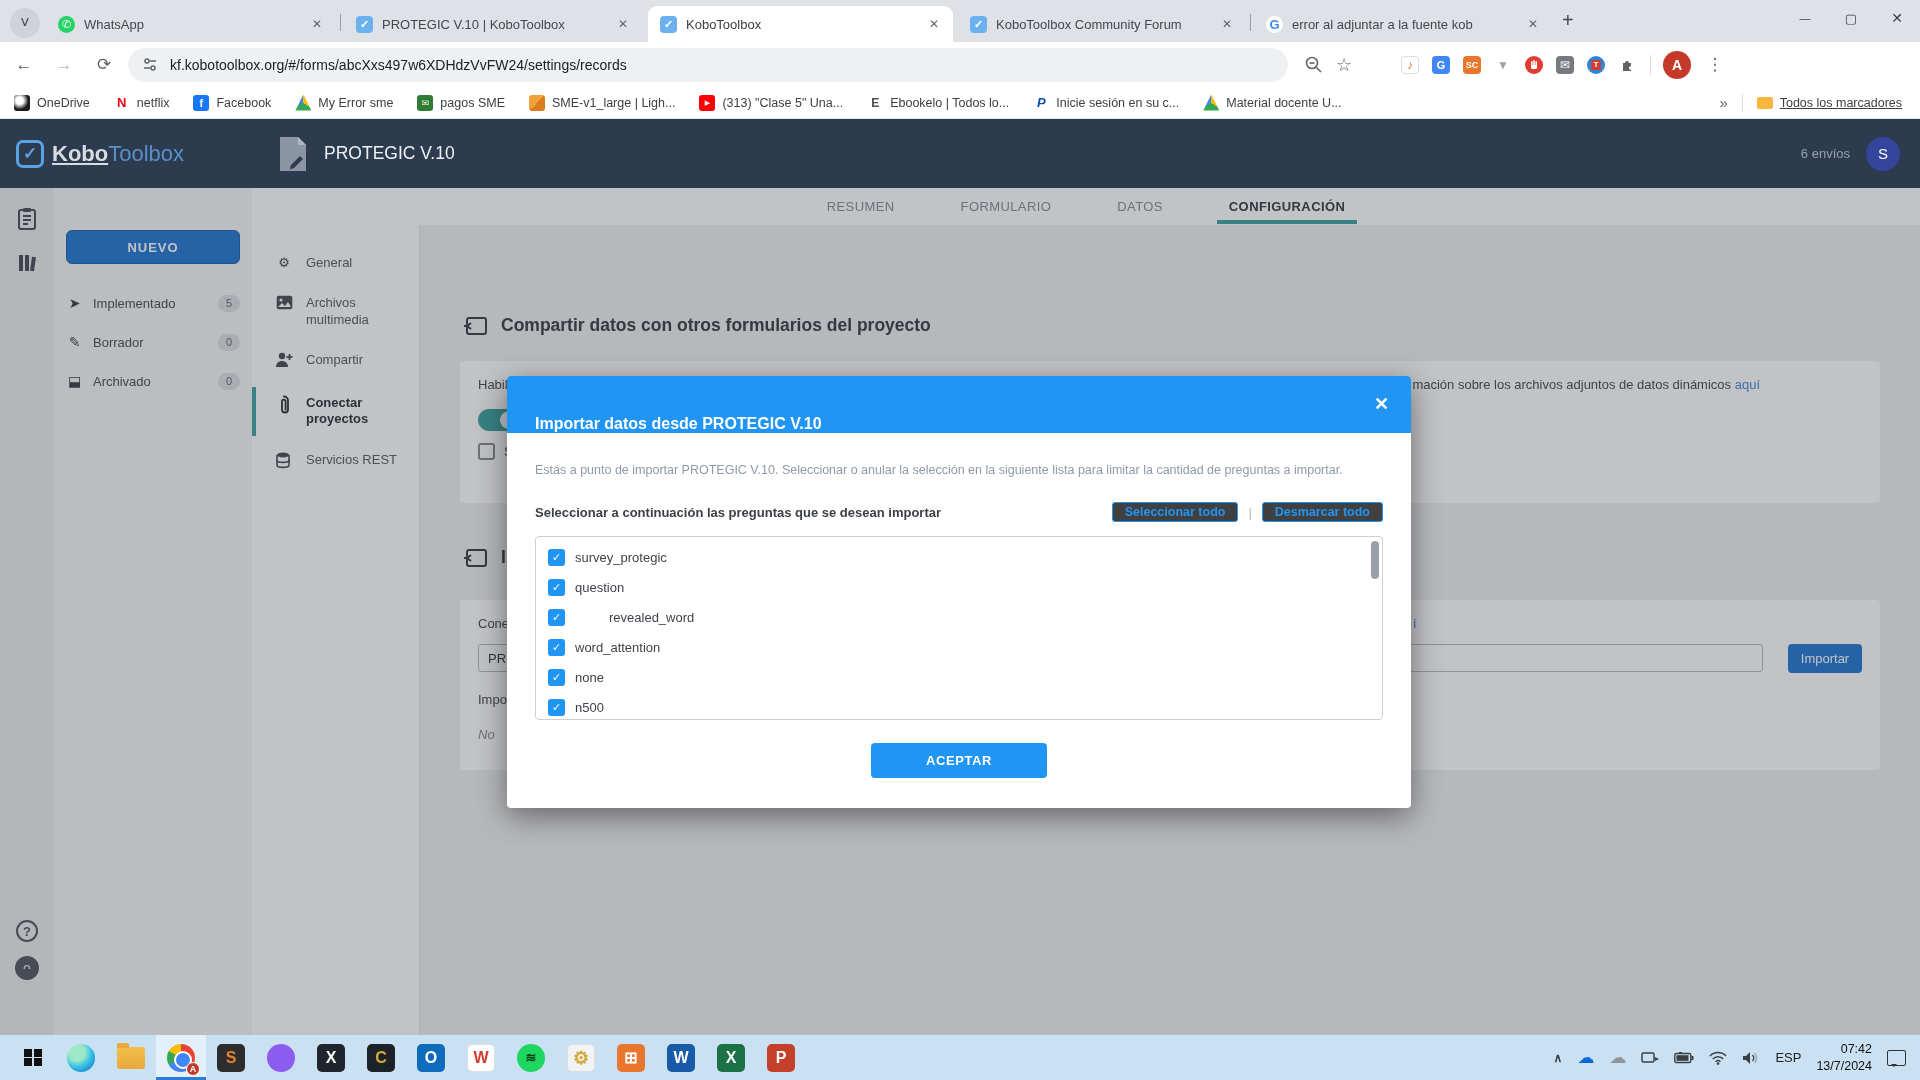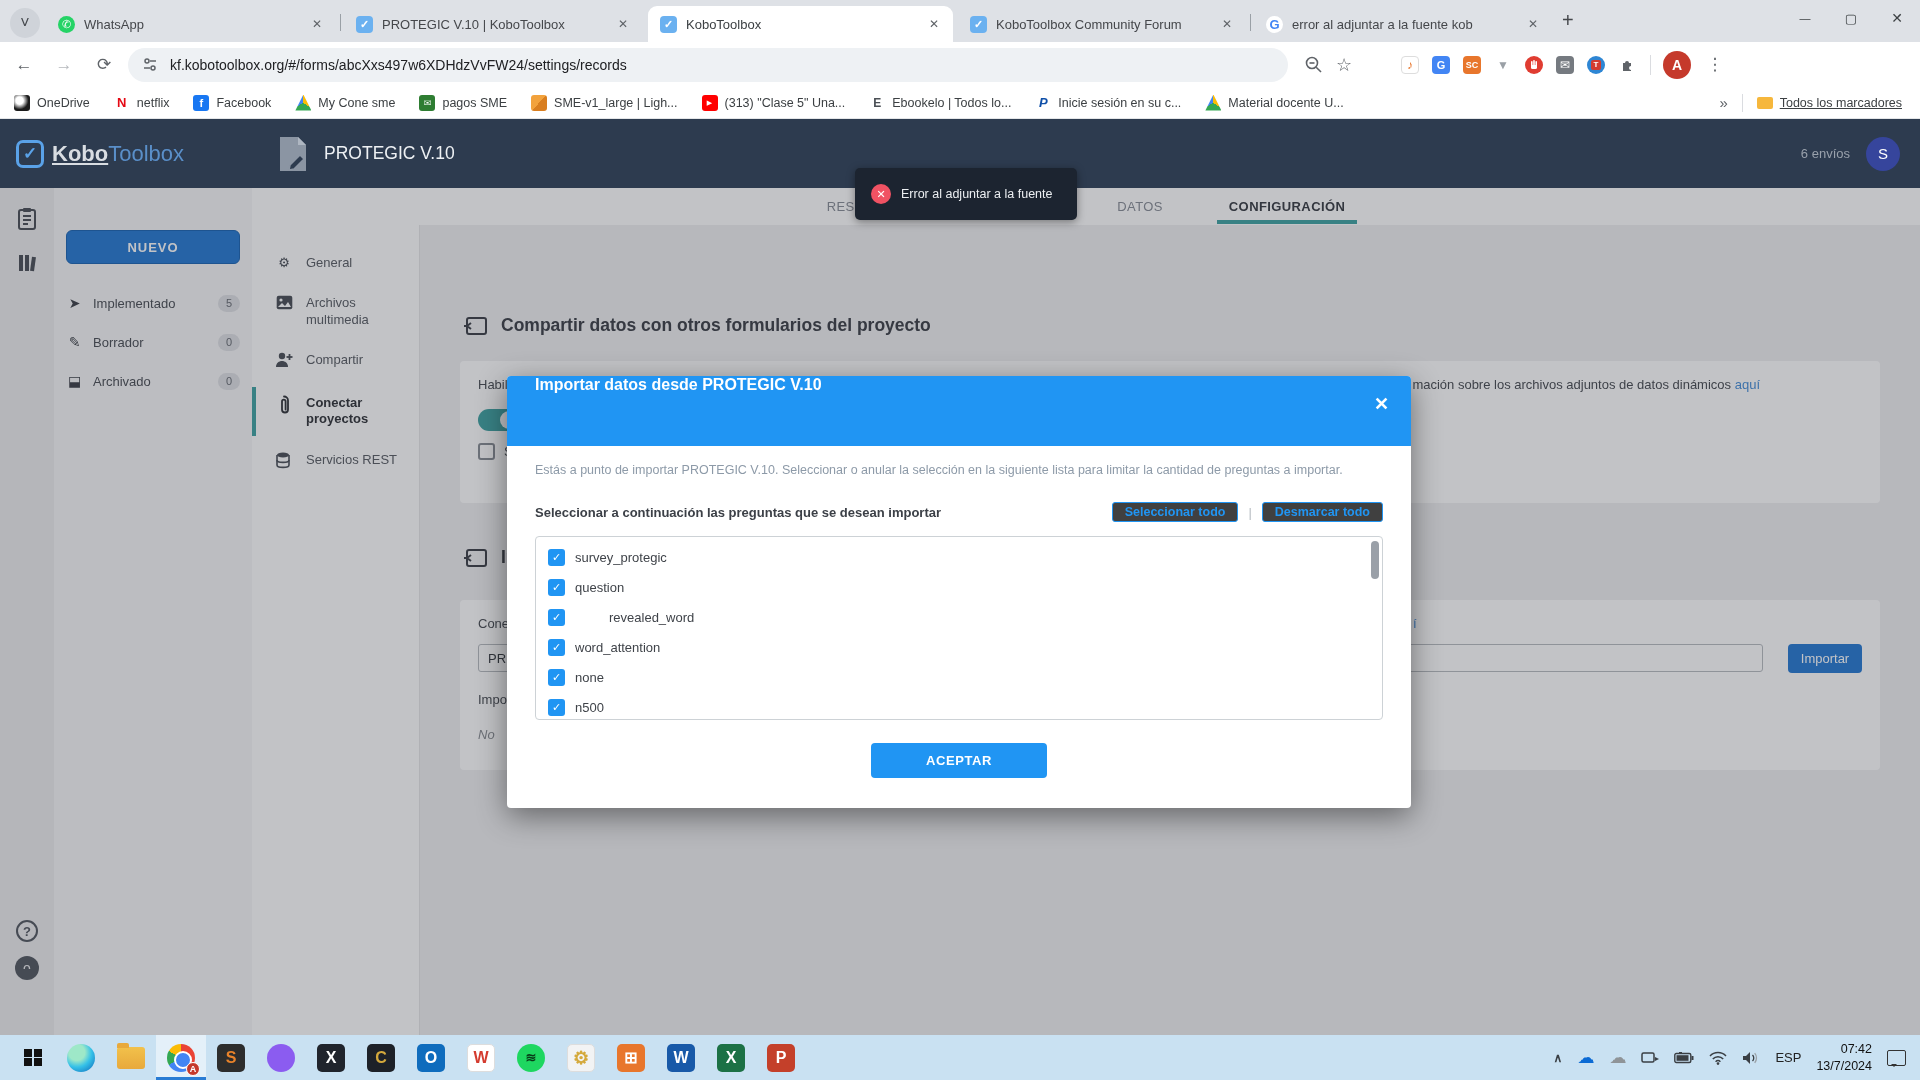--- a/index.html
+++ b/index.html
@@ -60,21 +60,21 @@
   .h1row{position:absolute;left:43px;top:90px;display:flex;align-items:center;gap:14px;color:#3f434a;font-size:17.5px;font-weight:bold;}
   .card{position:absolute;background:#fff;border-radius:4px;}
   .toggle{position:absolute;width:42px;height:22px;border-radius:11px;background:#43a5a5;}
   .toggle::after{content:"";position:absolute;right:2px;top:2px;width:18px;height:18px;border-radius:50%;background:#fff;}
   .cbx{width:17px;height:17px;border:2px solid #8a8f96;border-radius:3px;background:#fff;}
   .link{color:#4a90d9;}
   .impbtn{position:absolute;background:#2a7cd4;border-radius:4px;color:#fff;font-size:13px;display:flex;align-items:center;justify-content:center;}
   .dim{position:absolute;left:0;top:0;width:1920px;height:847px;background:rgba(28,33,43,.27);z-index:20;}
   
   .modal{position:absolute;left:507px;top:376px;width:904px;height:432px;background:#fff;border-radius:4px;z-index:40;box-shadow:0 8px 30px rgba(0,0,0,.45);}
-  .mhead{position:absolute;left:0;top:0;width:904px;height:70px;background:#2095f3;border-radius:4px 4px 0 0;display:flex;align-items:flex-start;}
+  .mhead{position:absolute;left:0;top:0;width:904px;height:57px;background:#2095f3;border-radius:4px 4px 0 0;display:flex;align-items:flex-end;}
   .mtitle{color:#fff;font-size:16px;font-weight:bold;margin-left:28px;}
   .mclose{position:absolute;right:22px;top:17px;color:#fff;font-size:18px;font-weight:bold;}
   .mdesc{position:absolute;left:28px;top:86px;width:850px;color:#8d9aa8;font-size:12.5px;line-height:1.4;}
   .mselrow{position:absolute;left:28px;top:126px;width:848px;display:flex;align-items:center;}
   .msel-label{font-size:13px;font-weight:bold;color:#3c4047;}
   .obtn{height:20px;padding:0 12px;border:1px solid #2095f3;border-radius:3px;color:#2095f3;font-size:12.5px;font-weight:bold;display:flex;align-items:center;background:#404040;}
   .qlist{position:absolute;left:28px;top:160px;width:848px;height:184px;border:1px solid #cdd2d6;border-radius:4px;background:#fff;overflow:hidden;}
   .qrow{position:absolute;left:12px;height:24px;display:flex;align-items:center;}
   .qcb{width:17px;height:17px;background:#2095f3;border-radius:3px;color:#fff;font-size:11px;display:flex;align-items:center;justify-content:center;margin-right:10px;}
   .qlabel{font-size:13px;color:#3f4349;}
@@ -225,21 +225,21 @@
     <span class="bk">
         <span class="bi" style="background:#fff;color:#e50914;font-weight:bold;font-size:13px;">N</span>
         <span>netflix</span>
       </span>
     <span class="bk">
         <span class="bi circ" style="background:#1877f2;font-size:11px;font-weight:bold;">f</span>
         <span>Facebook</span>
       </span>
     <span class="bk">
         <span class="bi" style="background:conic-gradient(#fbbc05 0 120deg,#34a853 120deg 240deg,#4285f4 240deg 360deg);clip-path:polygon(50% 0,100% 100%,0 100%);border-radius:0;"></span>
-        <span>My Cone sme</span>
+        <span>My Error sme</span>
       </span>
     <span class="bk">
         <span class="bi" style="background:#2e7d32;font-size:9px;">✉</span>
         <span>pagos SME</span>
       </span>
     <span class="bk">
         <span class="bi" style="background:linear-gradient(135deg,#f2a23c 50%,#d97e1f 50%);"></span>
         <span>SME-v1_large | Ligh...</span>
       </span>
     <span class="bk">
@@ -275,24 +275,20 @@
     <svg width="34" height="38" viewBox="0 0 34 38" style="margin-left:92px;">
         <path d="M4 2h18l8 8v26H4z" fill="#8b95a3"></path>
         <path d="M22 2l8 8h-8z" fill="#aeb6c1"></path>
         <path d="M14 30l10-10 4 4-10 10-5 1z" fill="#2d3b4f" stroke="#8b95a3" stroke-width="1.5"></path>
       </svg>
     <span style="color:#eef1f4;font-size:17.5px;margin-left:14px;">PROTEGIC V.10</span>
     <span style="margin-left:auto;color:#99a1ac;font-size:13px;">6 envíos</span>
     <span style="width:34px;height:34px;border-radius:50%;background:#36459c;color:#fff;font-size:15px;display:flex;align-items:center;justify-content:center;margin:0 20px 0 16px;">S</span>
   </div>
 
-  <div class="toast">
-    <span class="ico g-x"></span>
-    <span class="msg">Error al adjuntar a la fuente</span>
-  </div>
 
   <div class="page">
 
     <div class="navstrip">
       <span class="ntab">RESUMEN</span>
       <span class="ntab">FORMULARIO</span>
       <span class="ntab">DATOS</span>
       <span class="ntab active">CONFIGURACIÓN</span>
     </div>
 

